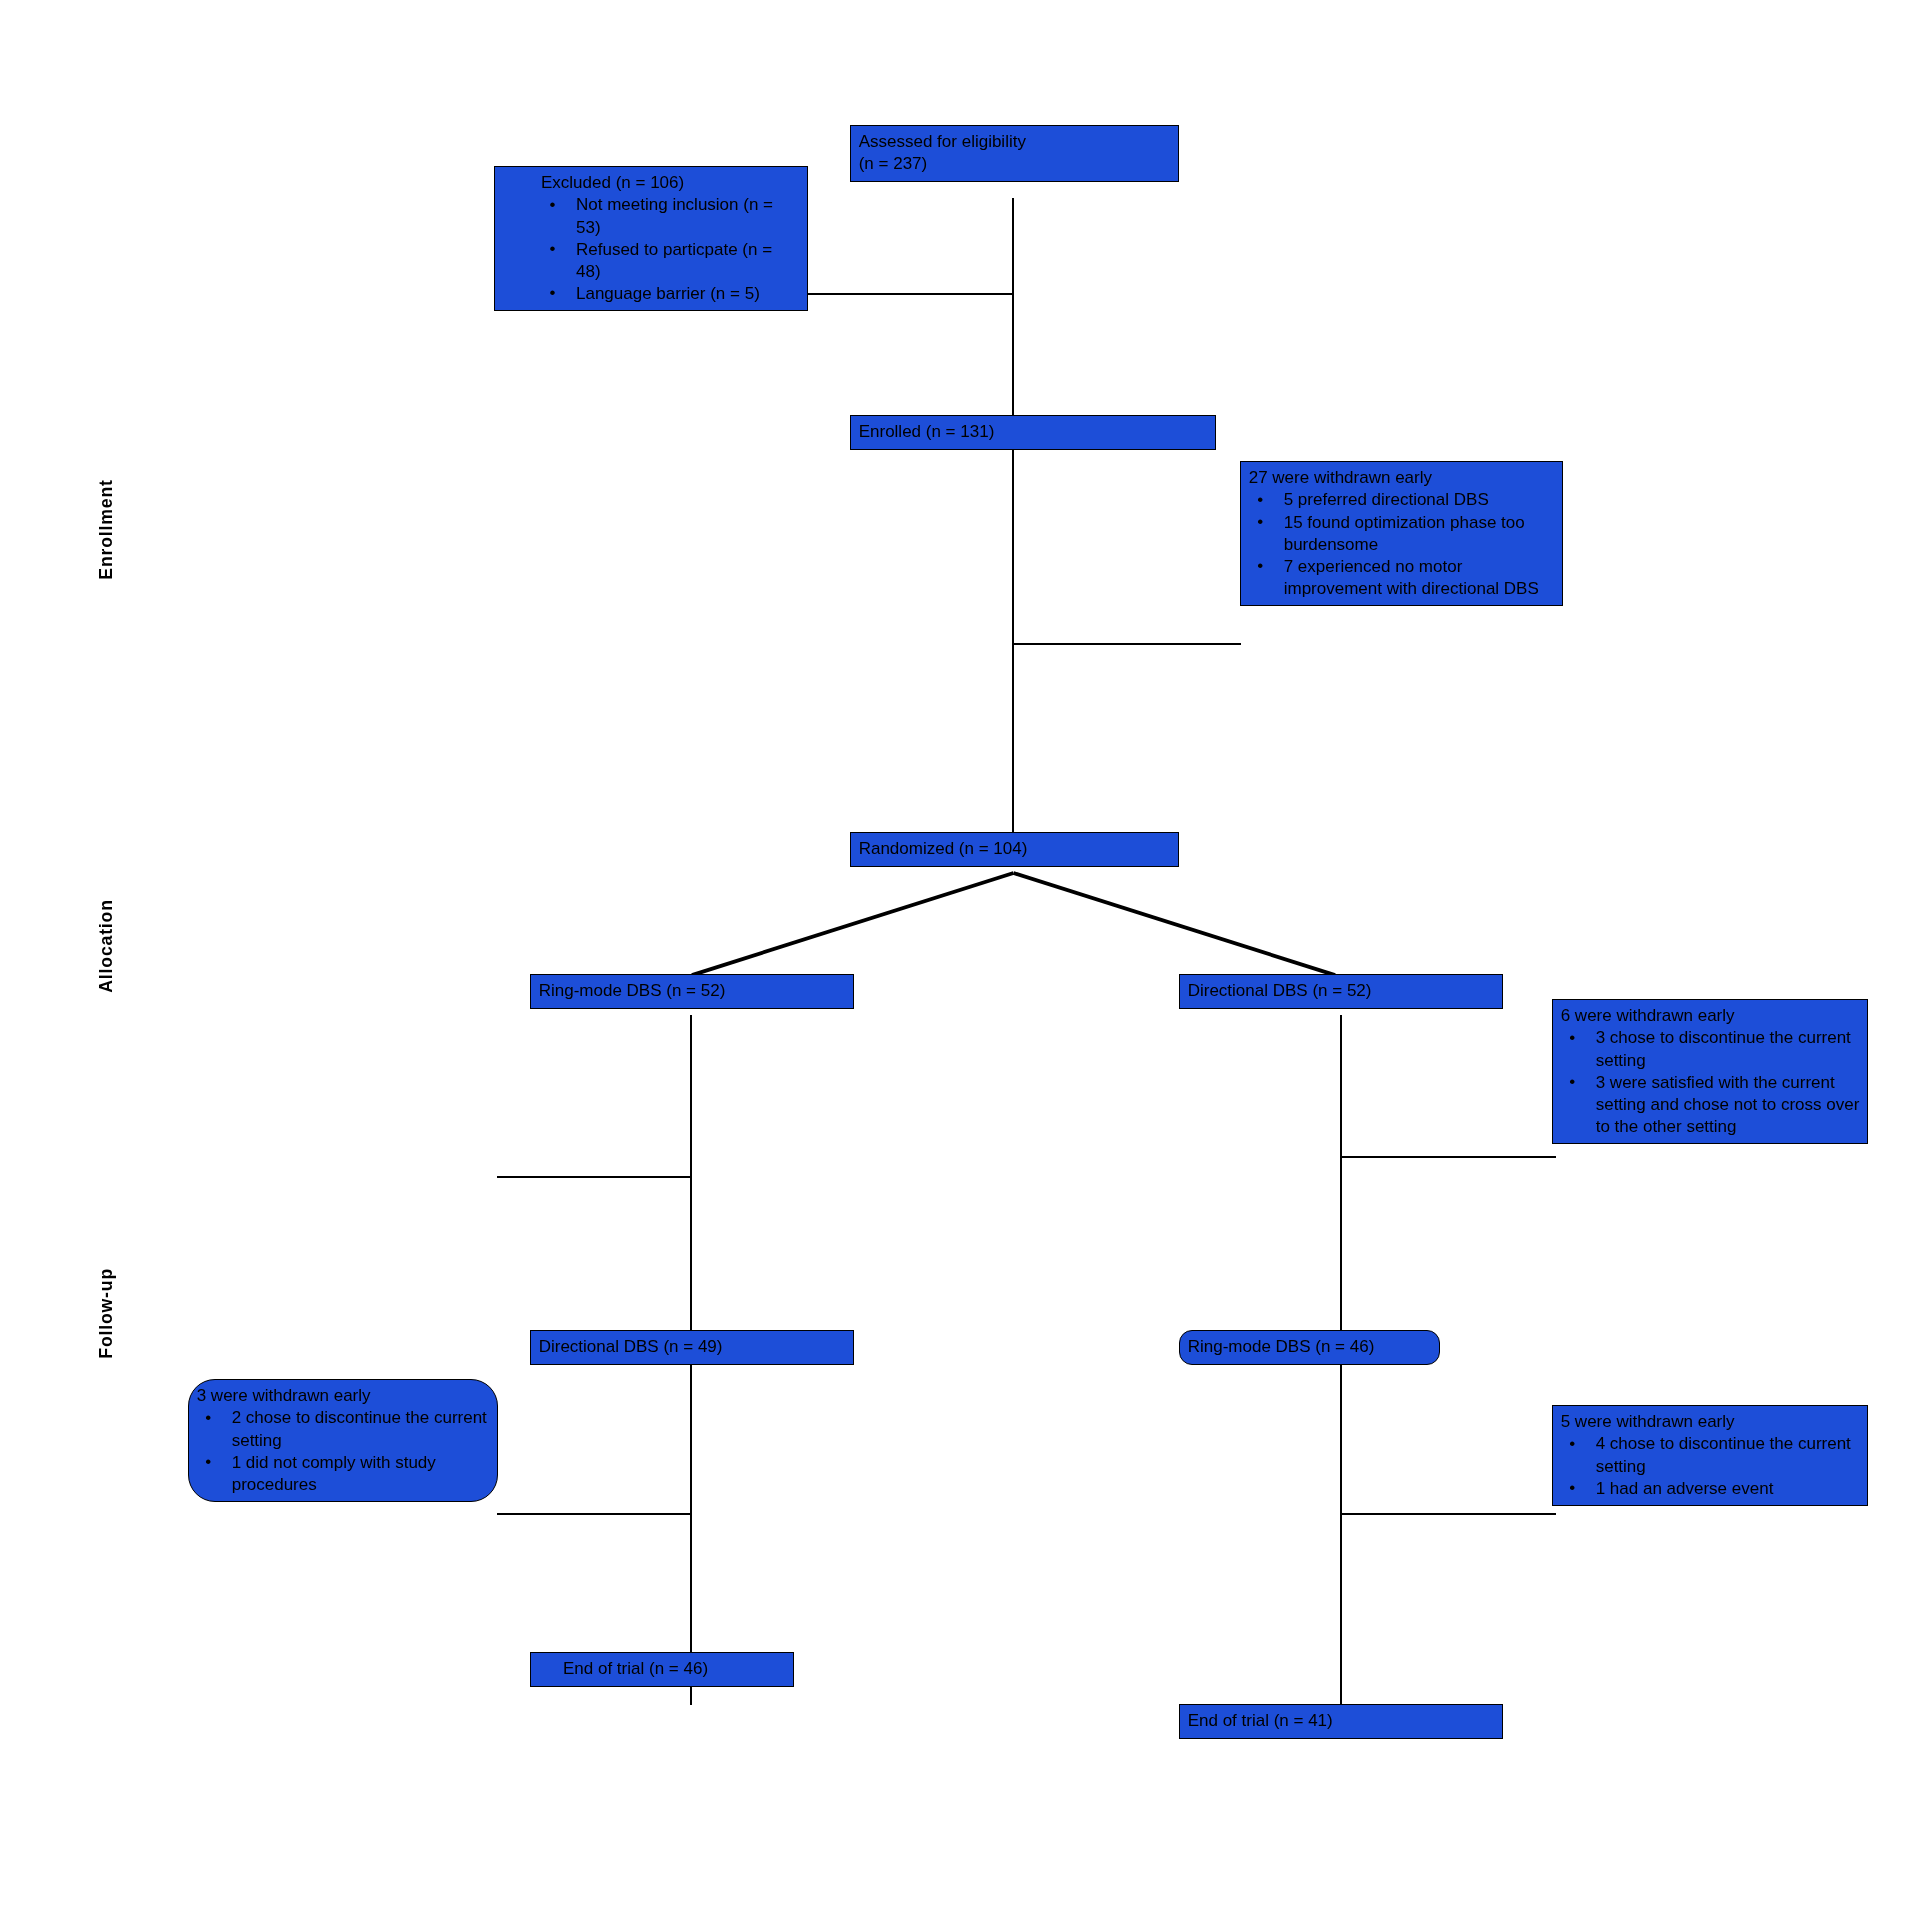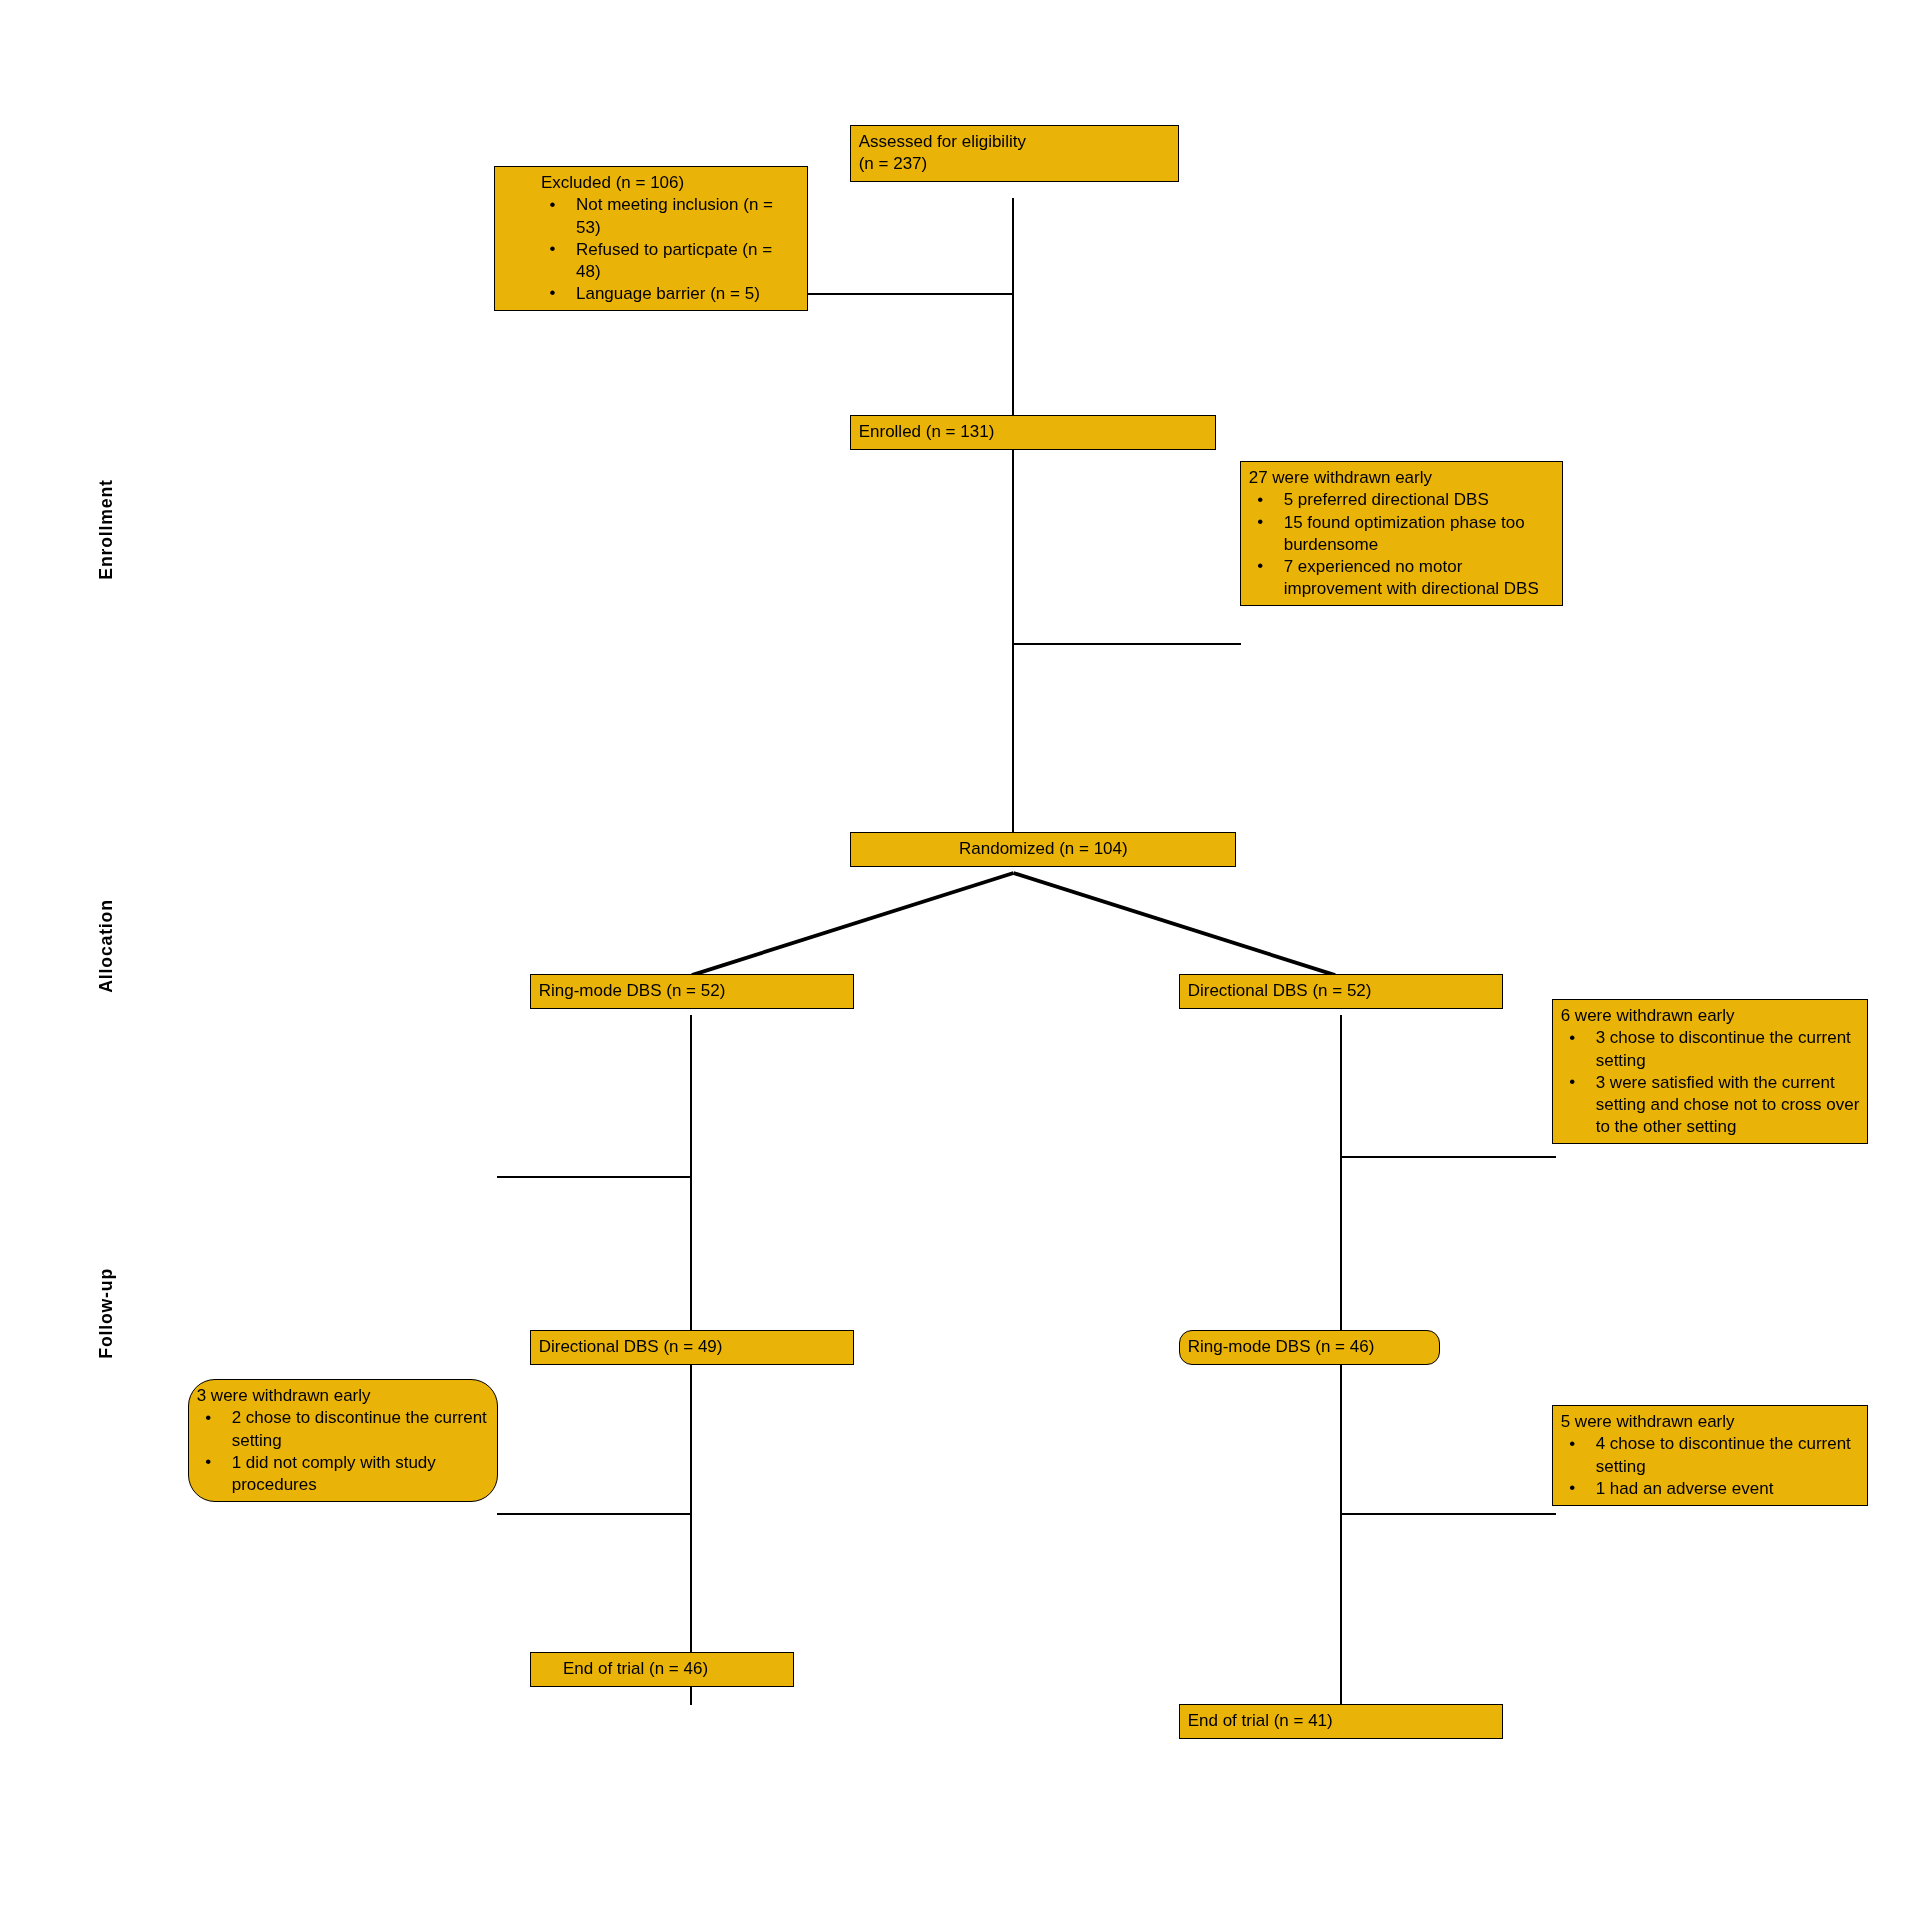--- a/index.html
+++ b/index.html
@@ -18,21 +18,21 @@
     transform:rotate(-90deg);
     white-space:nowrap;
     line-height:1;
   }
 
   
   .box{
     position:absolute;
     box-sizing:border-box;
     border:1.9px solid #000;
-    background:#eab308;
+    background:#1d4ed8;
     padding:5.4px 7px 5.4px 7.7px;
     font-size:17px;
     line-height:1.30;
     color:#000;
     z-index:5;
   }
   .box .hdr{display:block;}
   .box ul{
     list-style:none;
     margin:0;
@@ -132,21 +132,21 @@
         <span class="bullet">•</span>
         <span>15 found optimization phase too burdensome</span>
       </li>
       <li>
         <span class="bullet">•</span>
         <span>7 experienced no motor improvement with directional DBS</span>
       </li>
     </ul>
   </div>
 
-  <div class="box" style="left:850px; top:832px; width:386px;text-align:center;">
+  <div class="box" style="left:850px; top:832px; width:329px;">
     <span class="hdr">Randomized (n = 104)</span>
   </div>
 
   <div class="box" style="left:530px; top:974px; width:324px;">
     <span class="hdr">Ring-mode DBS (n = 52)</span>
   </div>
 
   <div class="box" style="left:1179px; top:974px; width:324px;">
     <span class="hdr">Directional DBS (n = 52)</span>
   </div>

